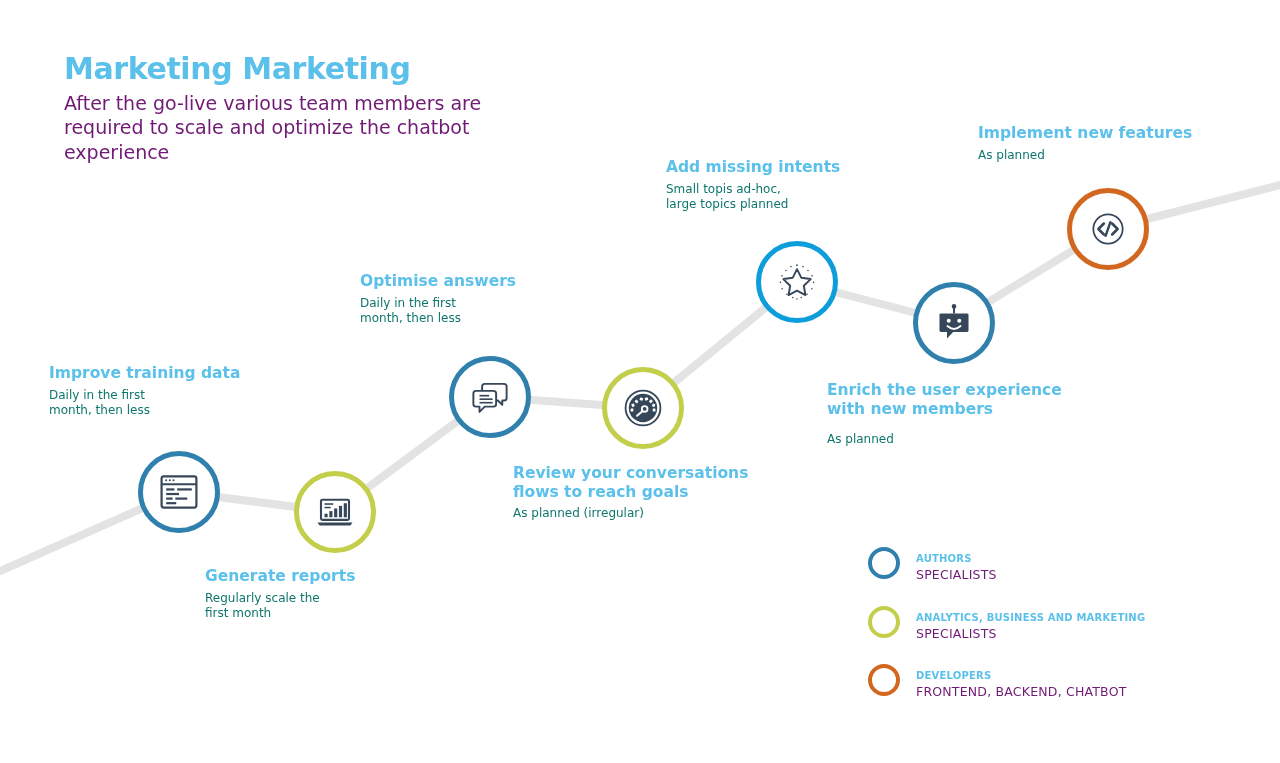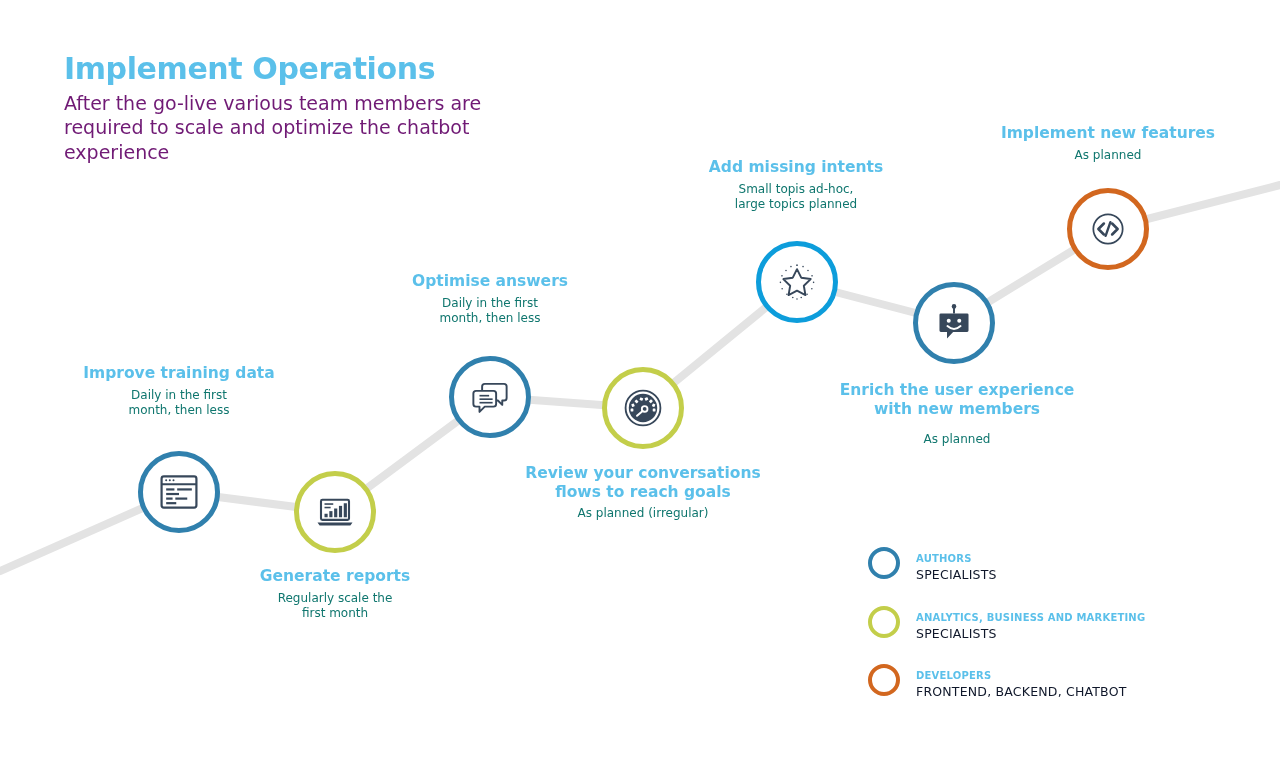--- a/index.html
+++ b/index.html
@@ -65,21 +65,20 @@
   .node.ring-blue        { border-color: #3080ad; }
   .node.ring-brightblue  { border-color: #0d9ddb; }
   .node.ring-olive       { border-color: #c3ce4a; }
   .node.ring-orange      { border-color: #d2671f; }
 
   .node svg { display: block; }
 
   
   .caption {
     position: absolute;
-    text-align: center;
     width: 260px;
   }
   .caption-title {
     font-size: 15.5px;
     font-weight: bold;
     color: #5bc0ea;
     line-height: 1.2;
     margin: 0;
     white-space: pre-line;
   }
@@ -120,31 +119,31 @@
   }
   .legend-label {
     font-size: 10px;
     font-weight: bold;
     color: #5bc0ea;
     letter-spacing: 0.2px;
     line-height: 1.2;
   }
   .legend-sub {
     font-size: 12.5px;
-    color: #0f172a;
+    color: #701a75;
     letter-spacing: 0.2px;
     line-height: 1.25;
     margin-top: 1px;
   }
 </style>
 </head>
 <body>
 
 <div id="header">
-  <h1 id="page-title">Implement Operations</h1>
+  <h1 id="page-title">Marketing Marketing</h1>
   <p id="page-subtitle">After the go-live various team members are required to scale and optimize the chatbot experience</p>
 </div>
 
 <svg id="connector-svg" viewBox="0 0 1280 763" xmlns="http://www.w3.org/2000/svg">
   <polyline points="0,571 179,492 335,512 490,397 643,408 797,282 954,323 1108,229 1280,185" fill="none" stroke="#e3e3e3" stroke-width="8" stroke-linejoin="round" stroke-linecap="round"></polyline>
 </svg>
 
 <div class="node ring-blue" style="left:138px; top:451px;">
   <span>
     <svg width="44" height="44" viewBox="0 0 48 48">

